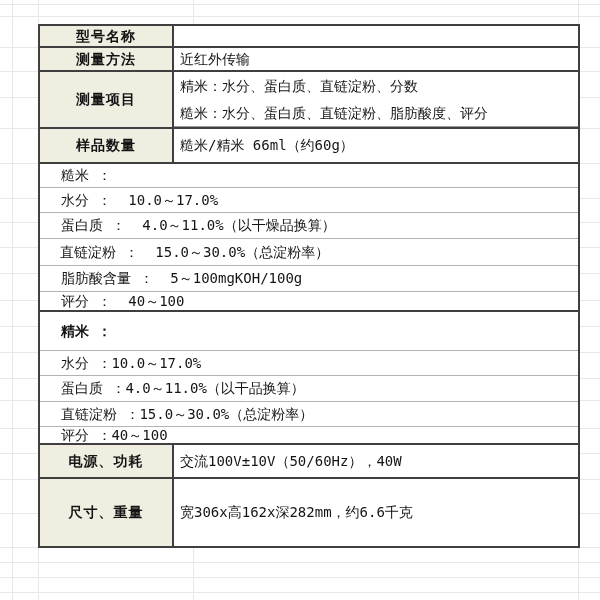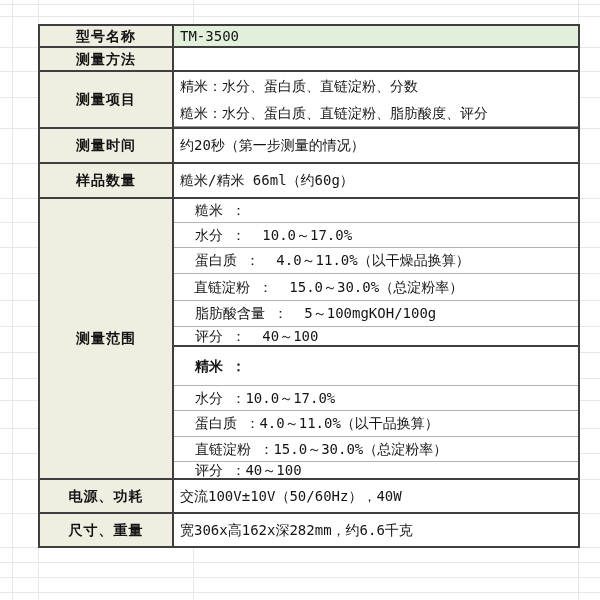--- a/index.html
+++ b/index.html
@@ -91,73 +91,60 @@
       <div class="gl-v" style="left: 193px;"></div>
       <div class="gl-v" style="left: 578px;"></div>
     </div>
 
   <div class="spec-table">
 
     <div class="row r1">
       <div class="label-cell">
         <span data-bind="table.rows.0.label">型号名称</span>
       </div>
-      <div class="value-area">
-        <div class="value-cell model fill">
-          <span data-bind="table.rows.0.value">TM-3500</span>
-        </div>
-      </div>
     </div>
 
     <div class="row r2">
       <div class="label-cell">
         <span data-bind="table.rows.1.label">测量方法</span>
+      </div>
+      <div class="value-area">
+        <div class="value-cell fill">
+          <span data-bind="table.rows.1.value">近红外传输</span>
+        </div>
       </div>
     </div>
 
     <div class="row r3">
       <div class="label-cell">
         <span data-bind="table.rows.2.label">测量项目</span>
       </div>
       <div class="value-area">
         <div class="value-cell fill">
           <span data-bind="table.rows.2.values.1">精米：水分、蛋白质、直链淀粉、分数</span>
         </div>
         <div class="value-cell sub-divider" style="height:26px;">
           <span data-bind="table.rows.2.values.0">糙米：水分、蛋白质、直链淀粉、脂肪酸度、评分</span>
         </div>
       </div>
     </div>
 
-    <div class="row r4">
-      <div class="label-cell">
-        <span data-bind="table.rows.3.label">测量时间</span>
-      </div>
-      <div class="value-area">
-        <div class="value-cell fill">
-          <span data-bind="table.rows.3.value">约20秒（第一步测量的情况）</span>
-        </div>
-      </div>
-    </div>
 
     <div class="row r5">
       <div class="label-cell">
         <span data-bind="table.rows.4.label">样品数量</span>
       </div>
       <div class="value-area">
         <div class="value-cell fill">
           <span data-bind="table.rows.4.value">糙米/精米 66ml（约60g）</span>
         </div>
       </div>
     </div>
 
     <div class="row r6">
-      <div class="label-cell">
-        <span data-bind="table.rows.5.label">测量范围</span>
-      </div>
       <div class="value-area">
         <div class="range-section range-brown">
           <div class="range-item rb1">
             <span data-bind="table.rows.5.brown_rice.header">糙米 ：</span>
           </div>
           <div class="range-item rb2">
             <span data-bind="table.rows.5.brown_rice.items.0">水分 ：  10.0～17.0%</span>
           </div>
           <div class="range-item rb3">
             <span data-bind="table.rows.5.brown_rice.items.1">蛋白质 ：  4.0～11.0%（以干燥品换算）</span>

